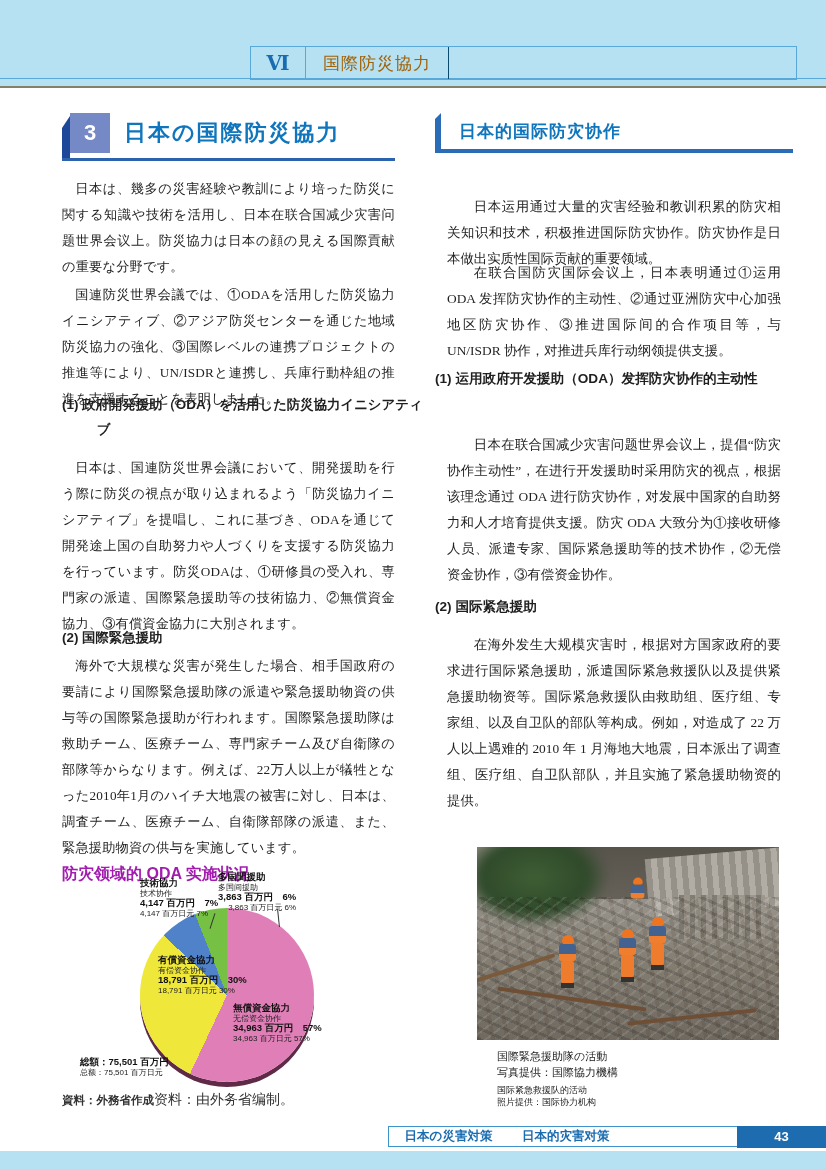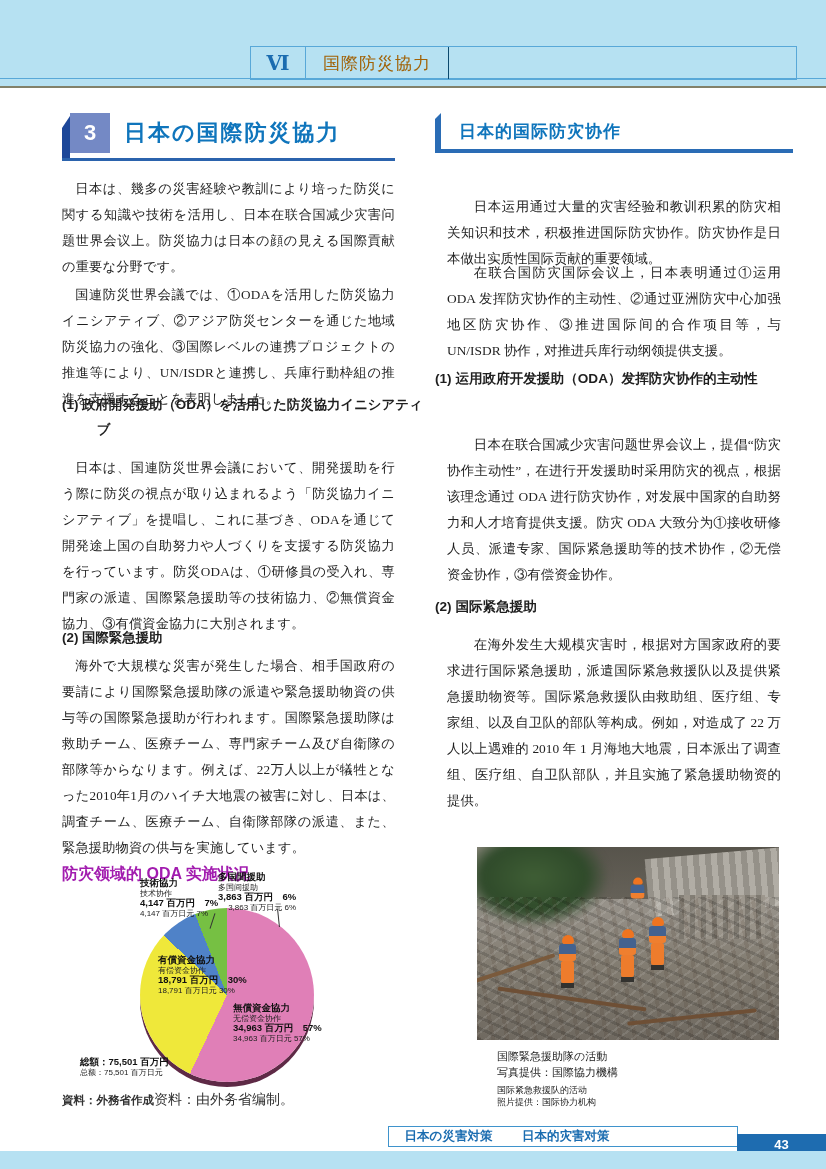--- a/index.html
+++ b/index.html
@@ -98,21 +98,21 @@
     font-family:"Liberation Sans","DejaVu Sans",sans-serif;}
 
   
   .foot-box{top:1126px;height:21px;background:#fff;border:1px solid #3f93cc;box-sizing:border-box;
     font-family:"Liberation Sans","DejaVu Sans",sans-serif;
     font-size:12.5px;font-weight:bold;color:#1a6cb0;line-height:19px;}
   .fb-jp{left:388px;width:121px;text-align:center;}
   .fb-cn{left:508px;width:230px;border-left:none;padding-left:14px;}
   .page-box{left:737px;top:1126px;width:89px;height:22px;background:#1e6cb0;color:#fff;
     font-family:"Liberation Sans","DejaVu Sans",sans-serif;
-    font-size:13px;font-weight:bold;text-align:center;line-height:22px;margin-top:8px;}
+    font-size:13px;font-weight:bold;text-align:center;line-height:22px;}
   .bottomband{left:0;top:1151px;width:826px;height:18px;background:#b6e1f2;}
 </style>
 </head>
 <body>
 
 <div class="abs topband"></div>
 <div class="abs topband-line"></div>
 <div class="abs header-box">
   <div class="hb-cell hb-num">Ⅵ</div>
   <div class="hb-cell hb-jp sans">国際防災協力</div>

